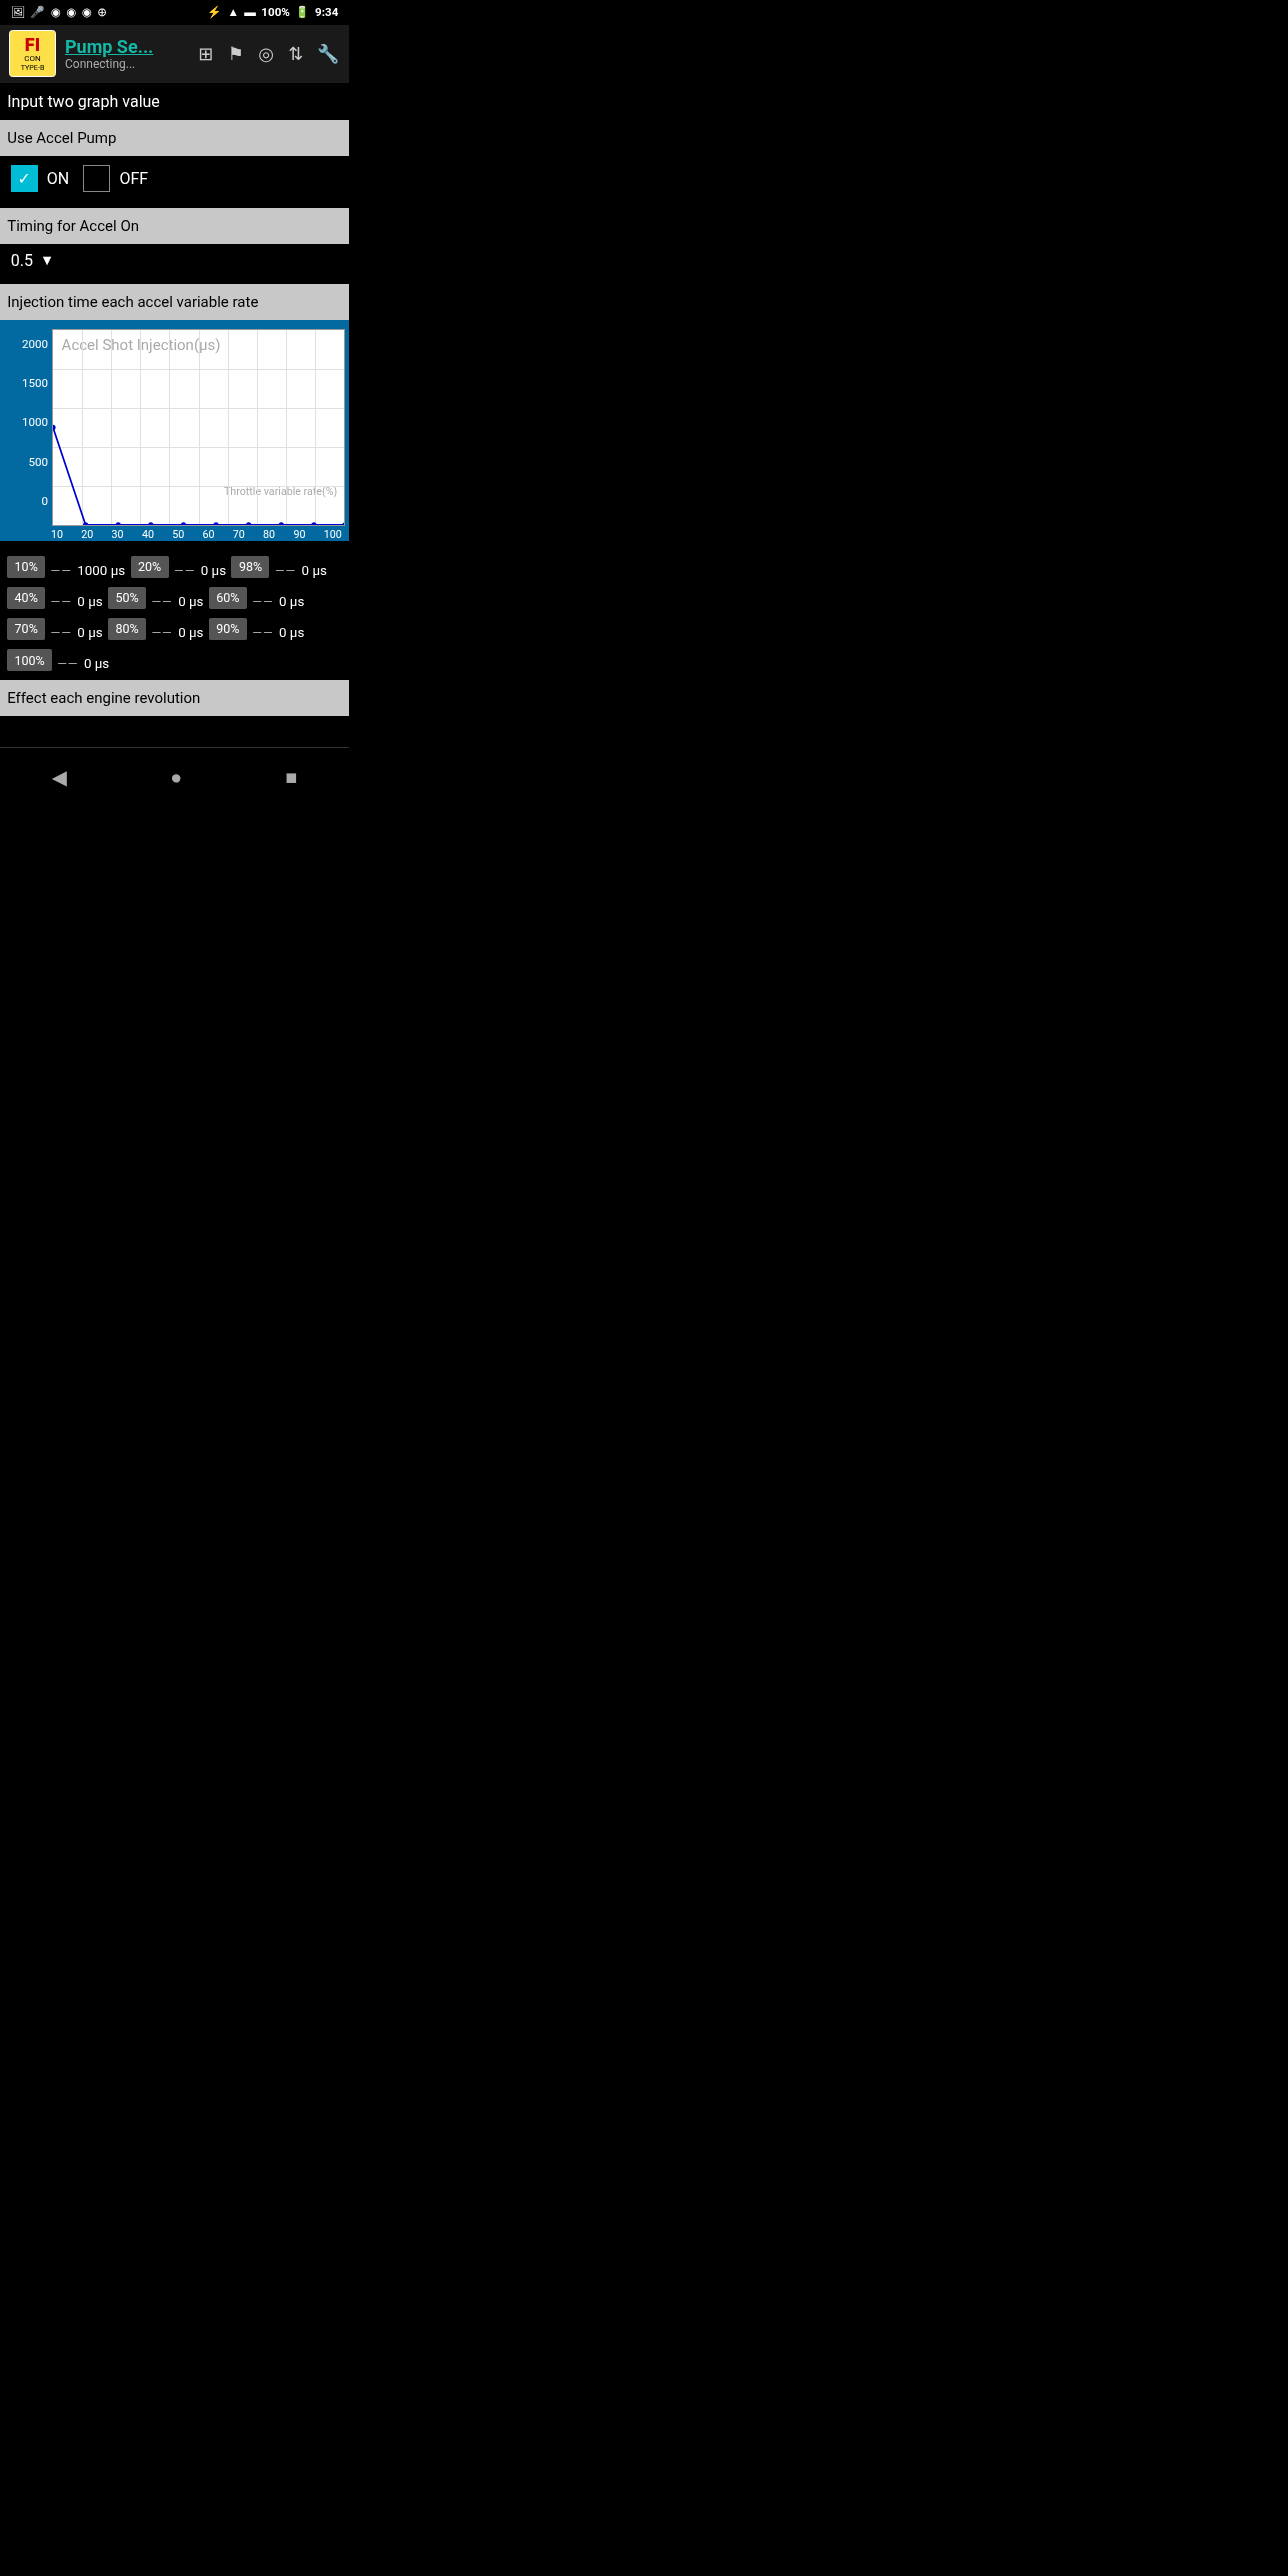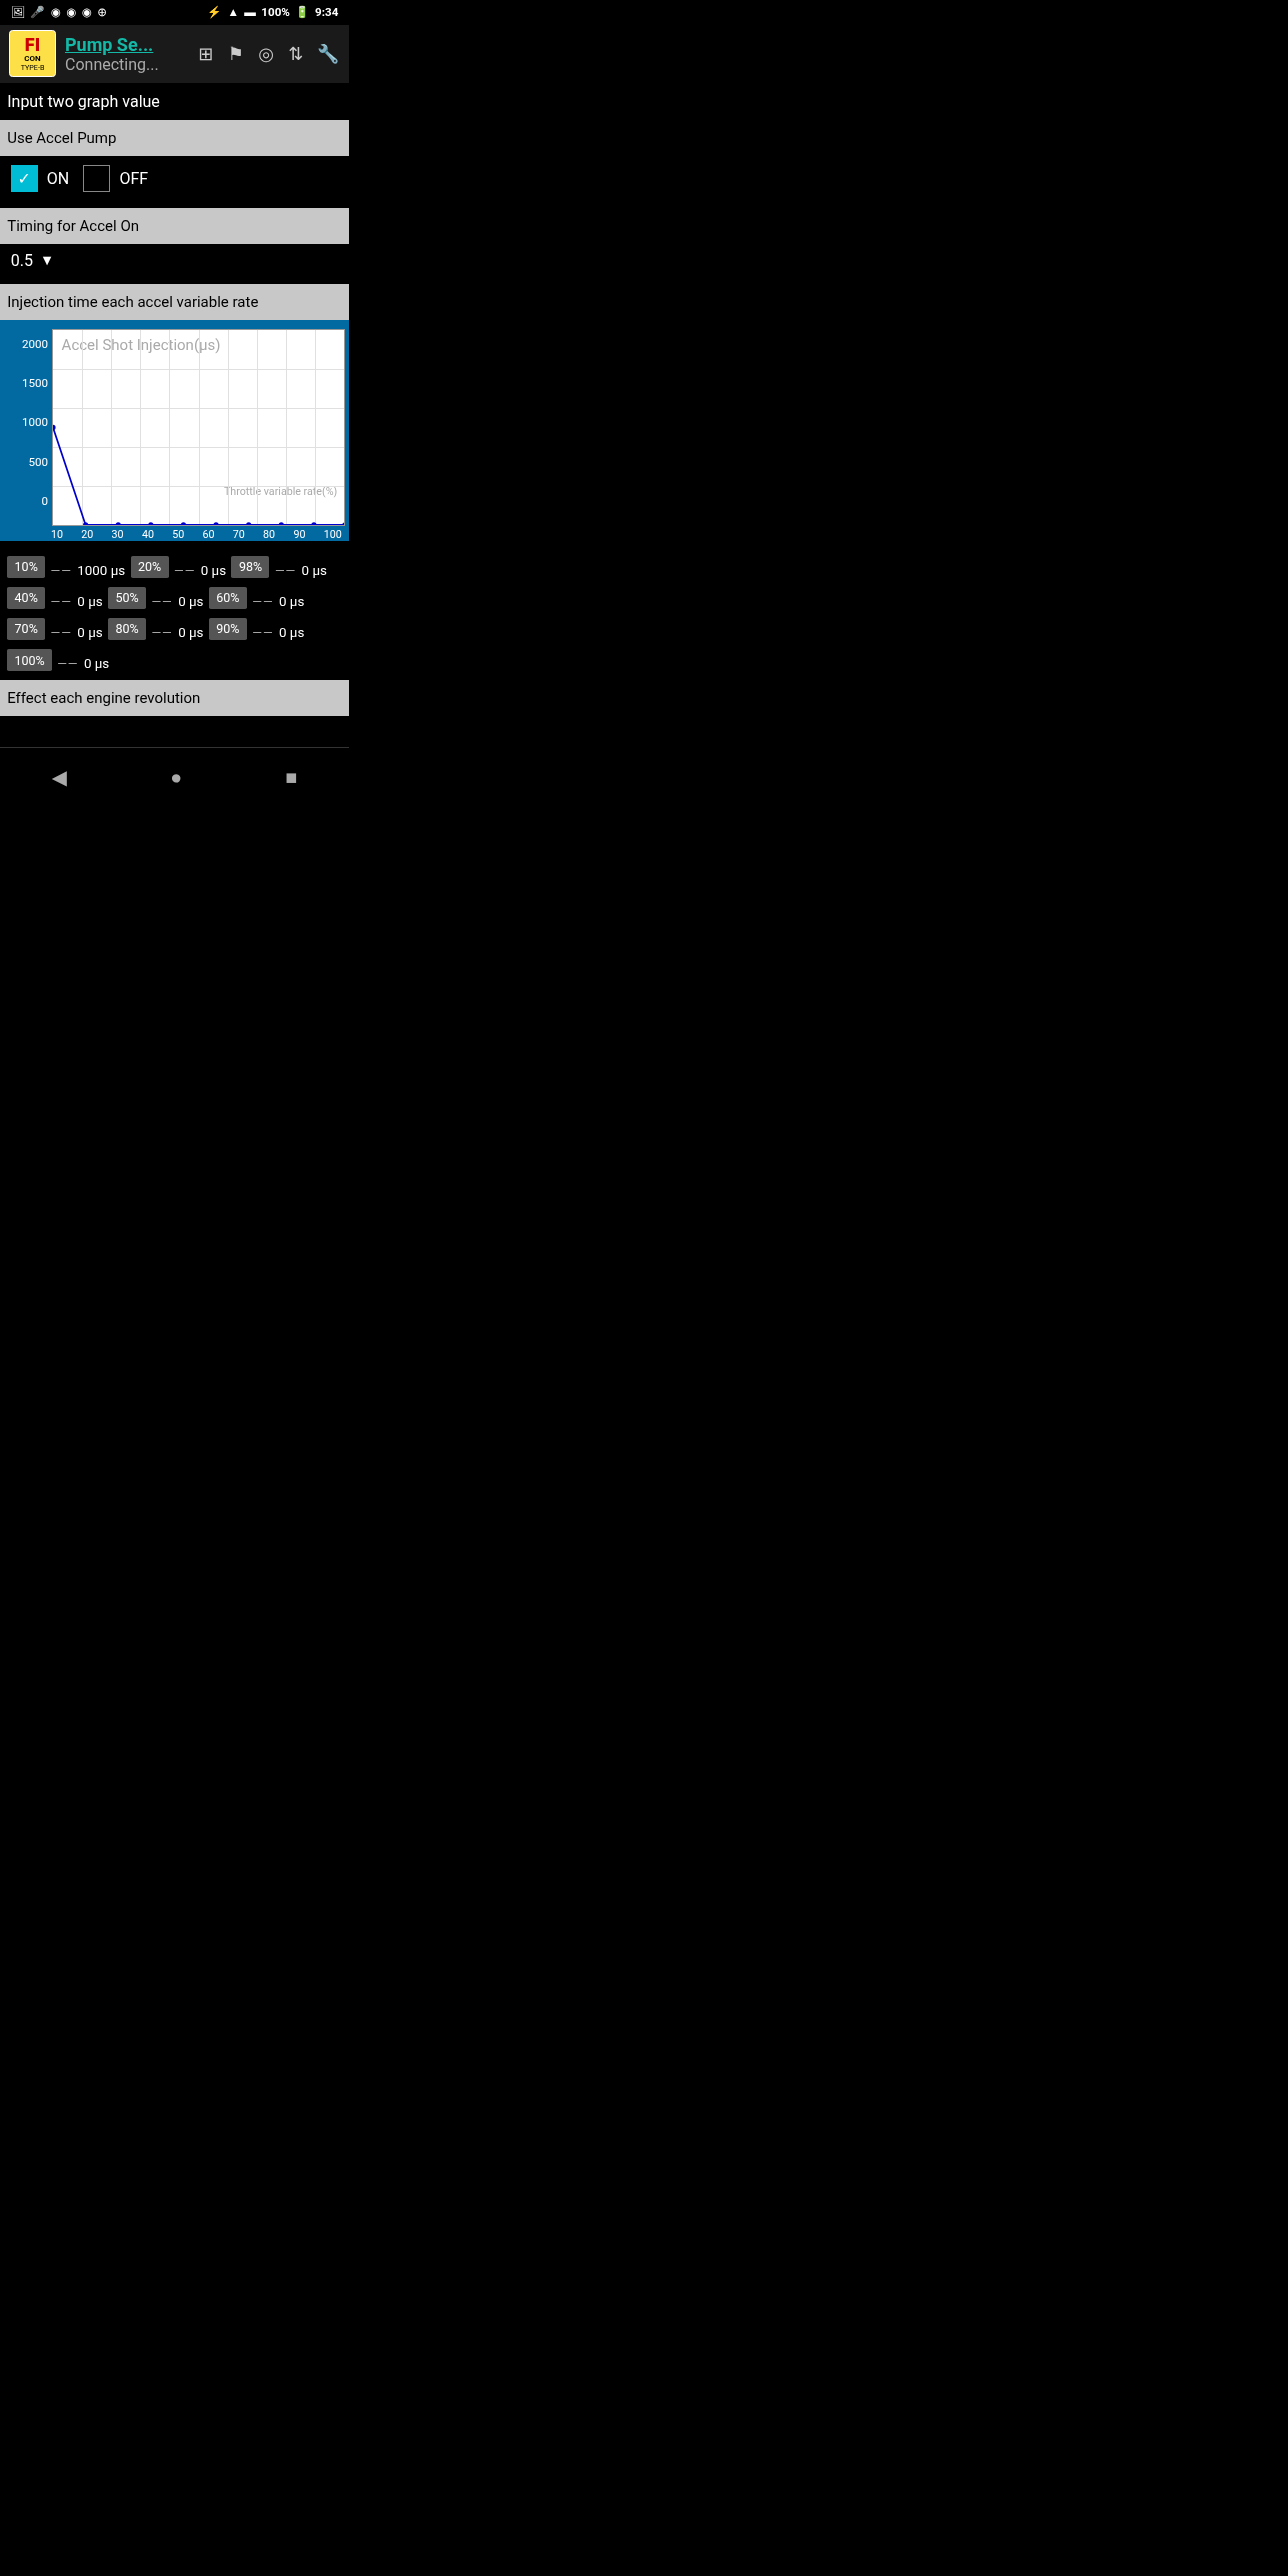--- a/index.html
+++ b/index.html
@@ -38,25 +38,25 @@
       border-radius: 3.6px;
       width: 47px;
       height: 47px;
       display: flex;
       flex-direction: column;
       align-items: center;
       justify-content: center;
       flex-shrink: 0;
     }
     .logo-fi { color: #cc0000; font-weight: 900; font-size: 18px; line-height: 1; }
-    .logo-con { color: #000; font-size: 8px; font-weight: bold; }
+    .logo-con { color: #000; font-size: 8px; font-weight: normal; }
     .logo-type { color: #000; font-size: 7.2px; }
     .app-title-group { flex: 1; }
     .app-title { font-size: 18px; font-weight: bold; color: #14b8a6; text-decoration: underline; }
-    .app-subtitle { font-size: 16px; color: #aaa; }
+    .app-subtitle { font-size: 12px; color: #aaa; }
     .top-icons { display: flex; gap: 14.3px; align-items: center; }
     .top-icon { color: #ccc; font-size: 18px; cursor: pointer; }
 
     
     .section-header {
       background: #000;
       padding: 9px 7.2px;
       font-size: 16px;
       color: #fff;
     }

